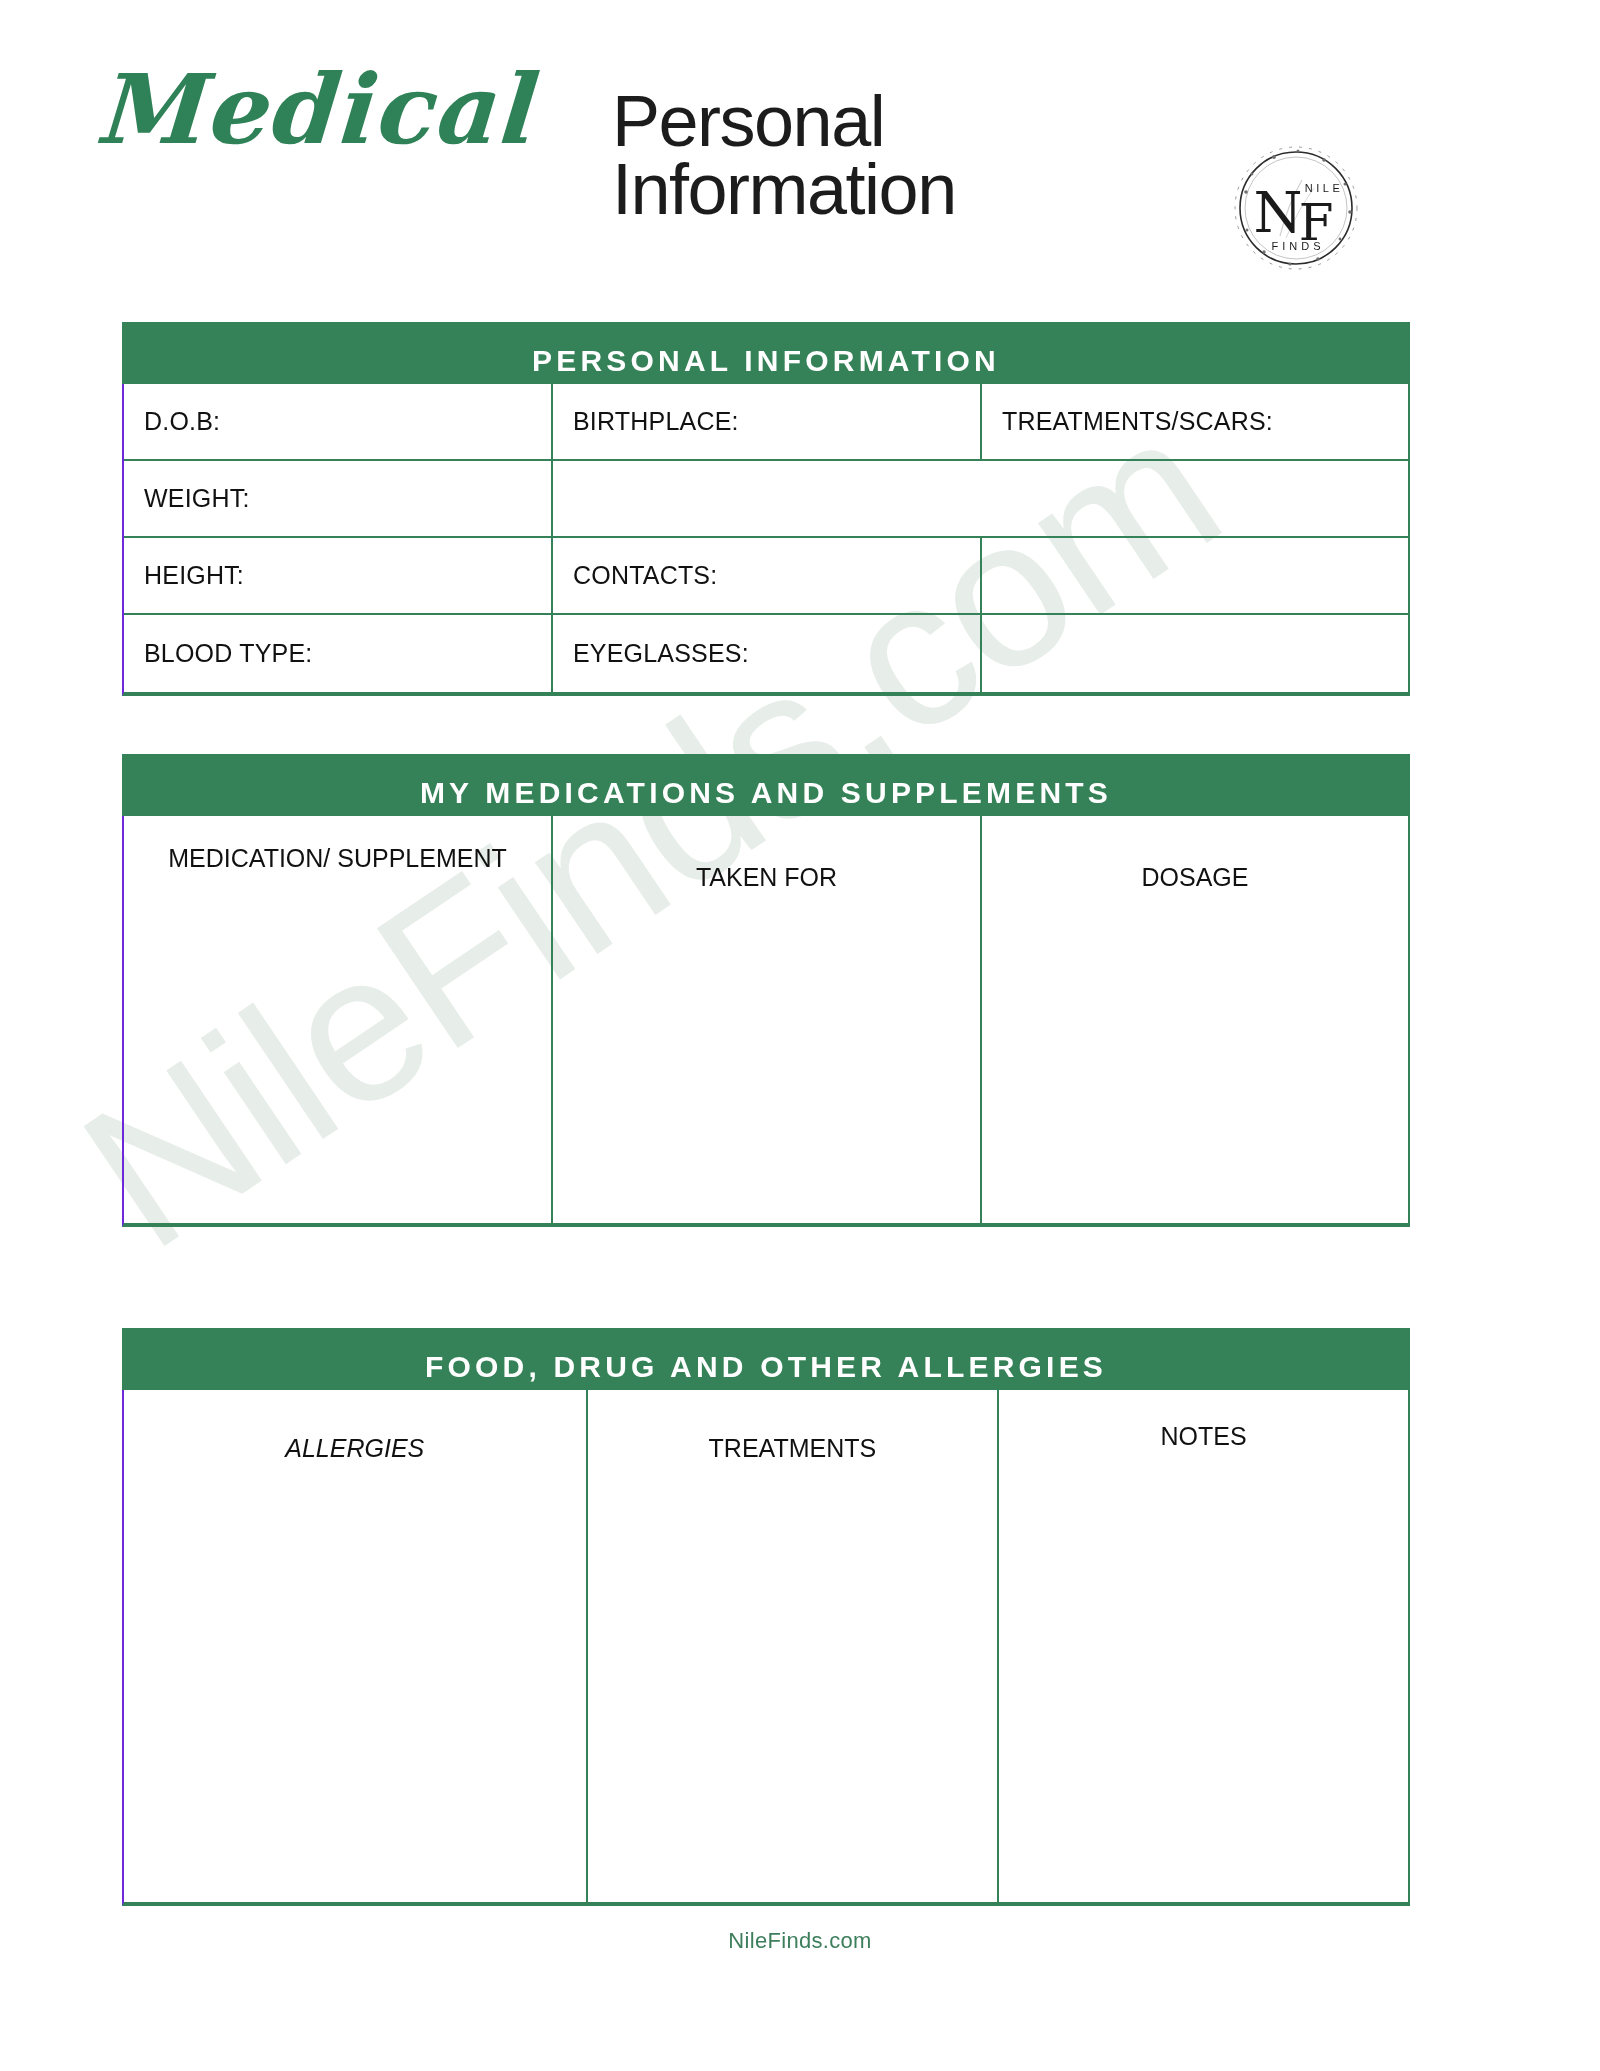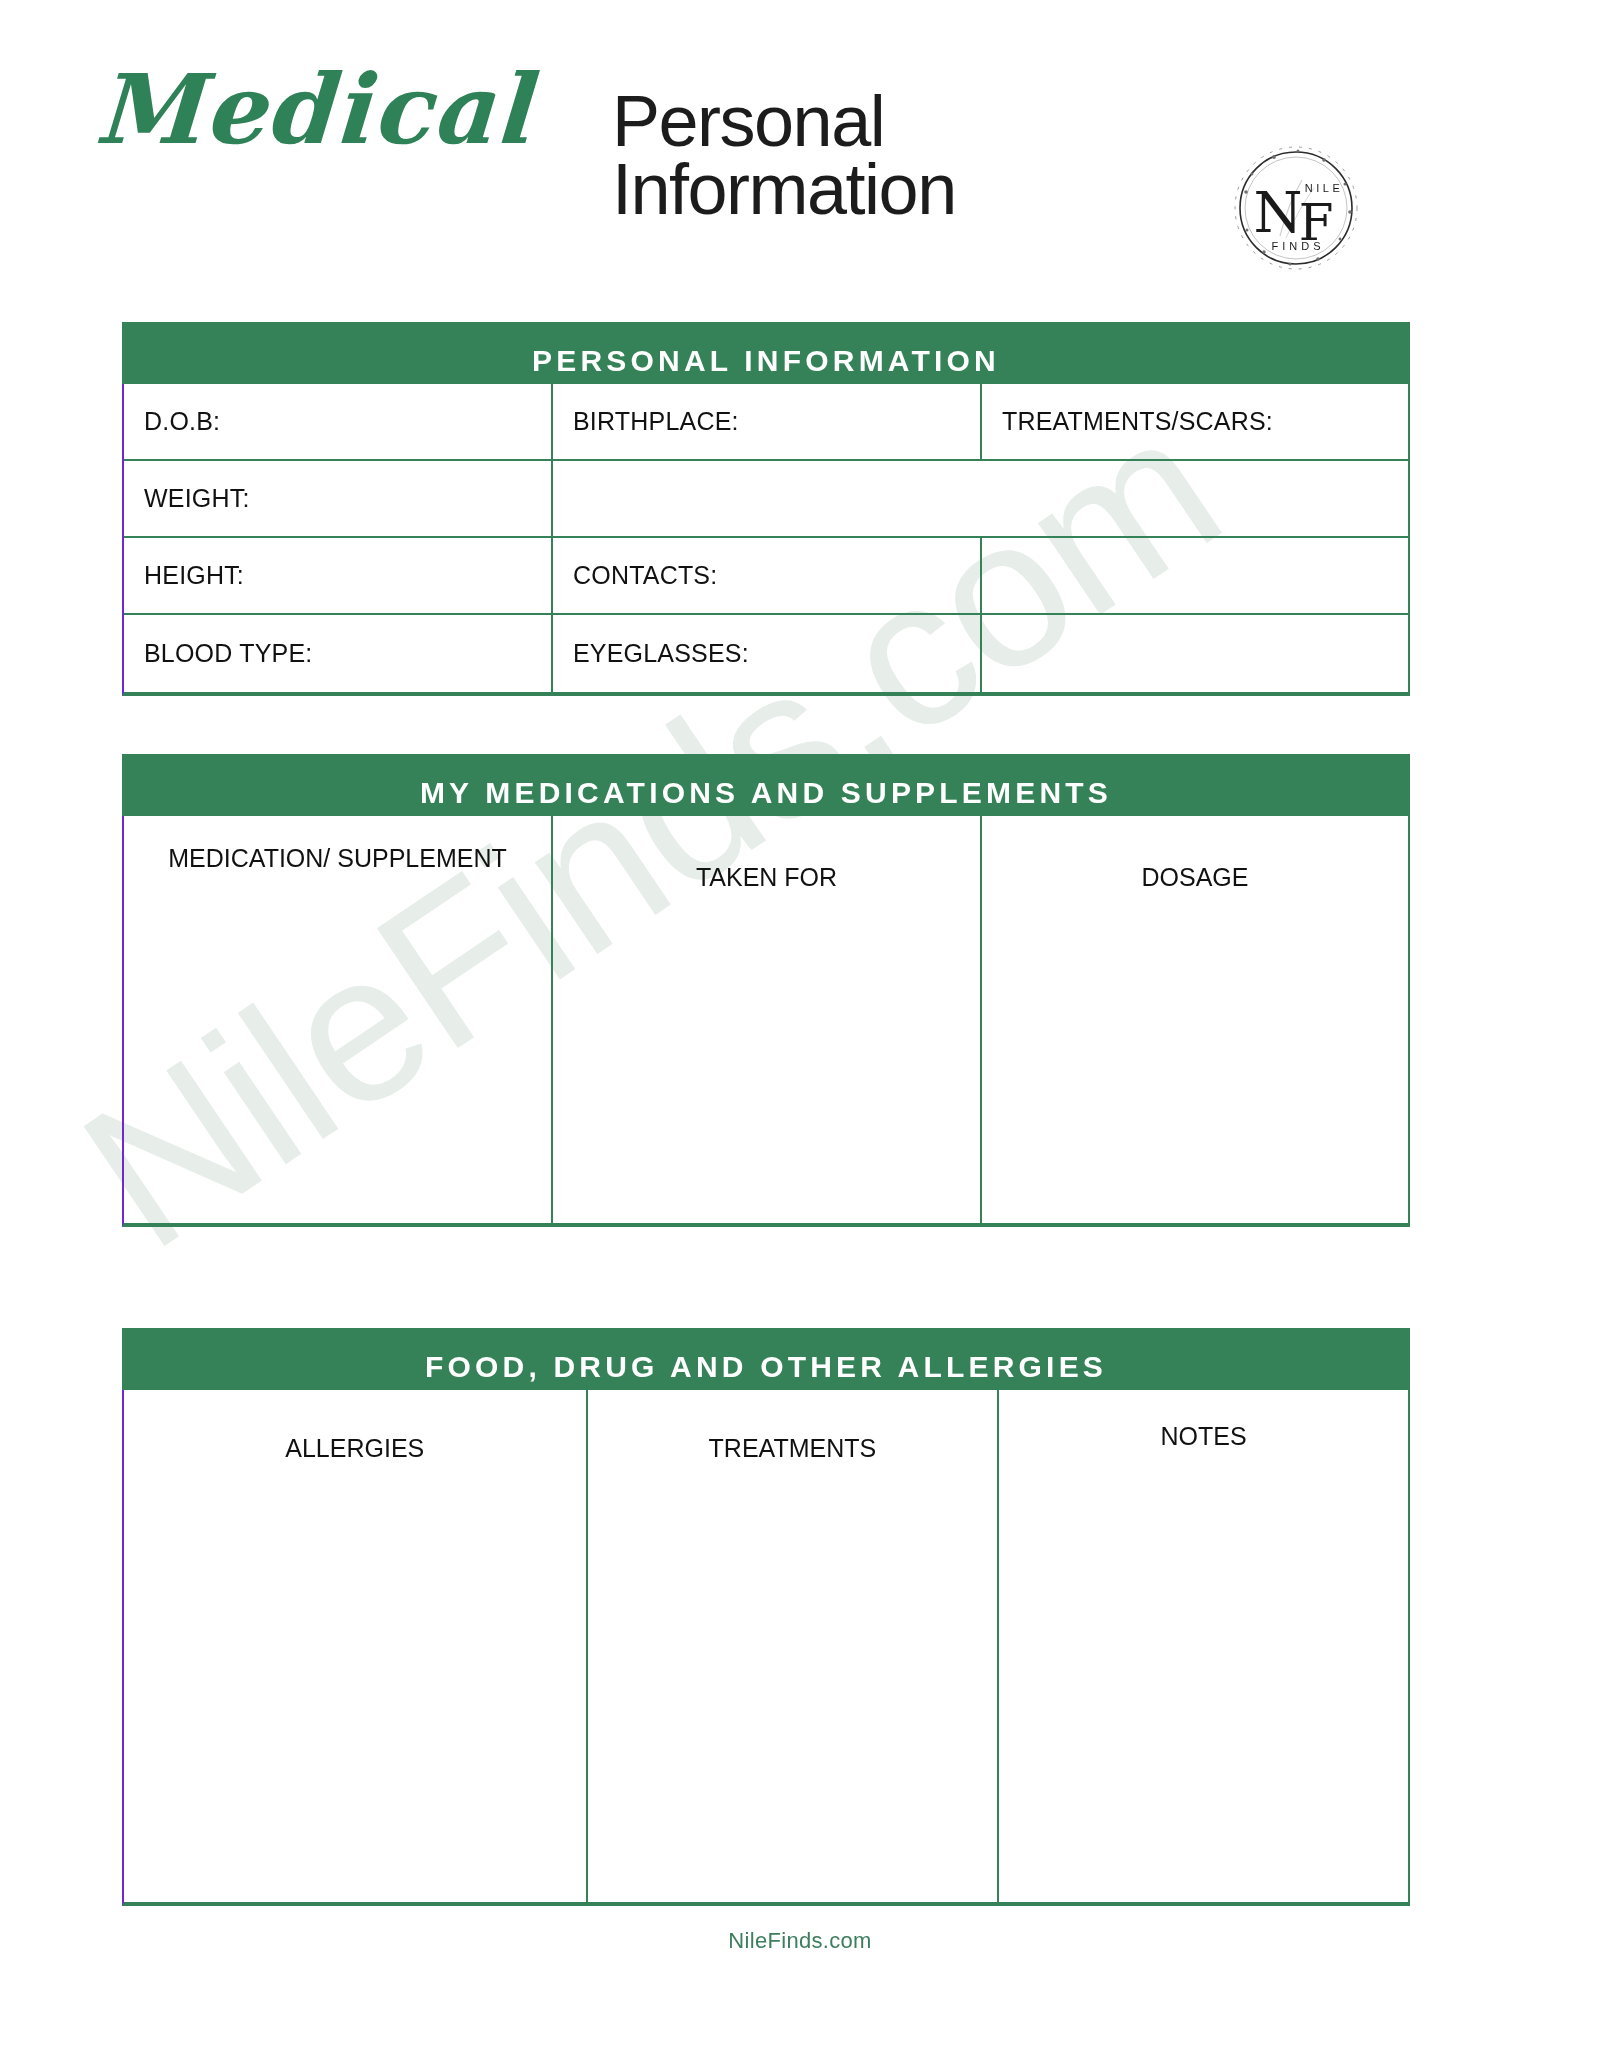--- a/index.html
+++ b/index.html
@@ -253,21 +253,21 @@
           <div class="col-head" style="padding-top:47px;">DOSAGE</div>
         </div>
       </div>
     </div>
   </div>
 
   <div class="section" style="top:1328px;">
     <div class="band">FOOD, DRUG AND OTHER ALLERGIES</div>
     <div class="grid">
       <div class="col-grid" style="height:512px;">
-        <div class="col" style="width:483px;">
+        <div class="col" style="width:483px;font-style:italic;">
           <div class="col-head" style="padding-top:44px;">ALLERGIES</div>
         </div>
         <div class="col" style="width:429px;">
           <div class="col-head" style="padding-top:44px;">TREATMENTS</div>
         </div>
         <div class="col" style="width:426px;">
           <div class="col-head" style="padding-top:32px;">NOTES</div>
         </div>
       </div>
     </div>

